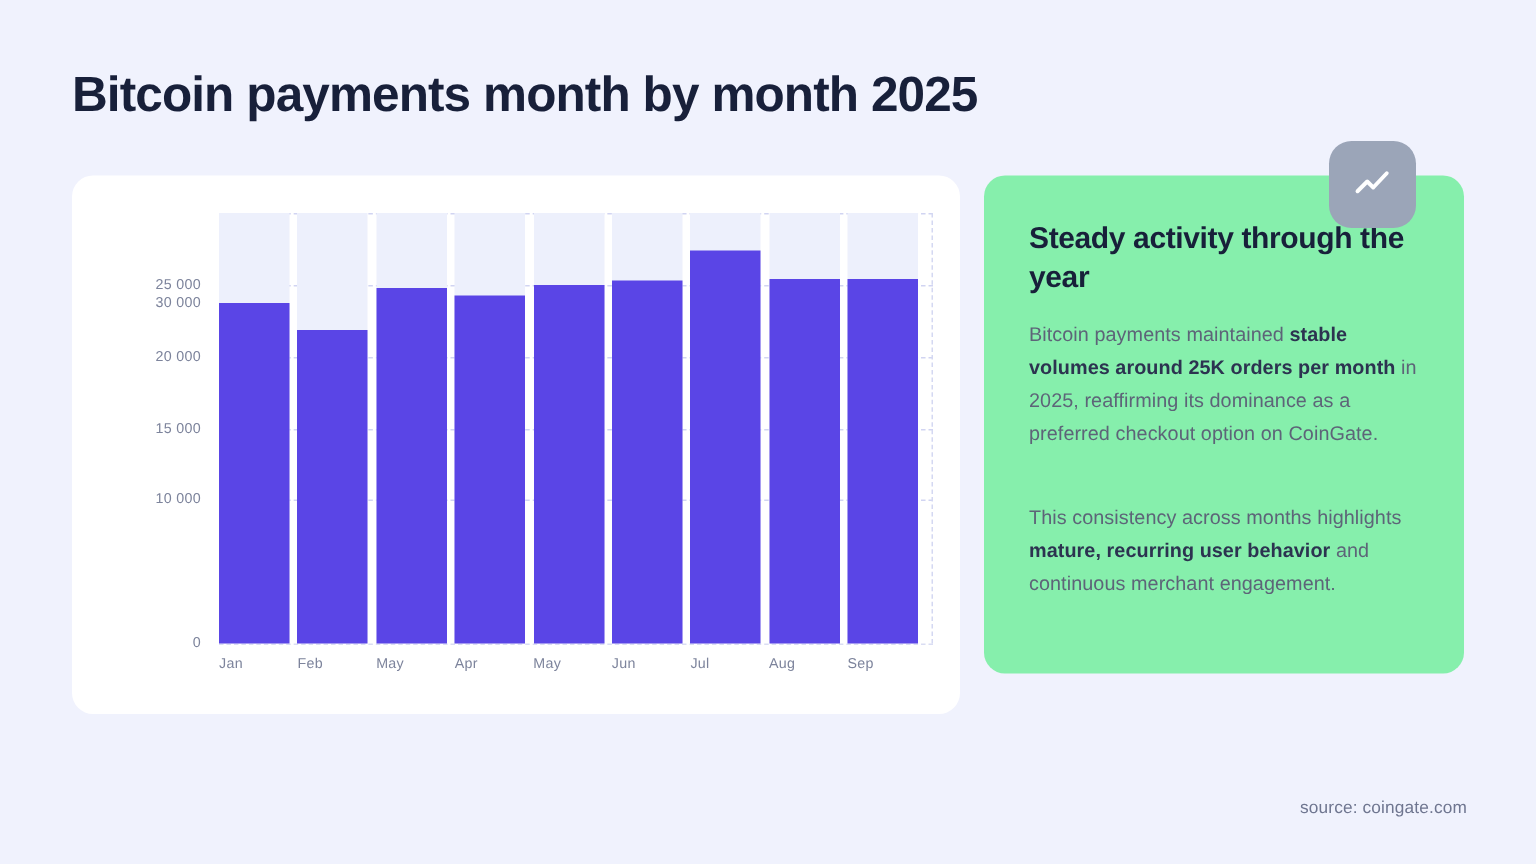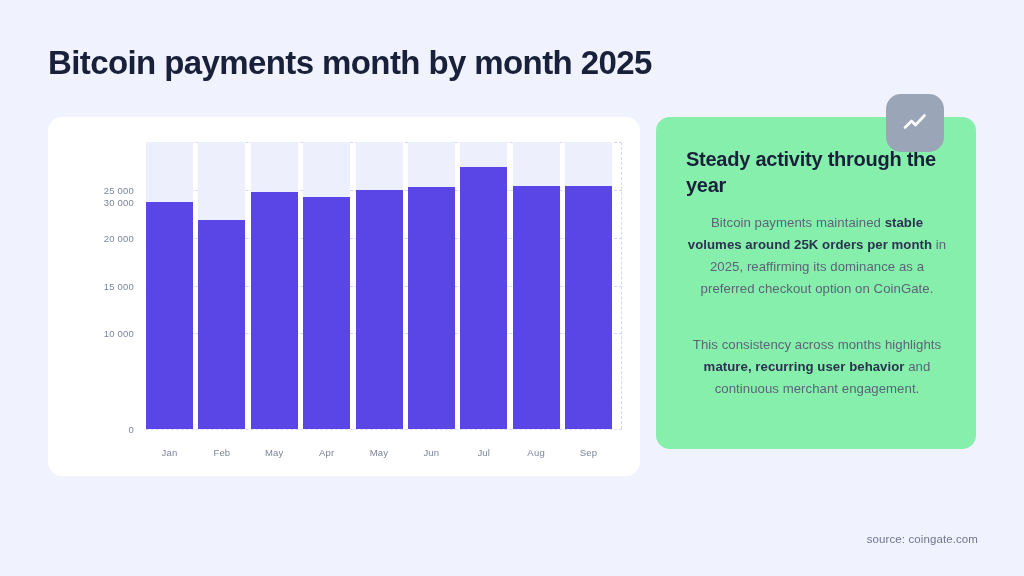--- a/index.html
+++ b/index.html
@@ -137,25 +137,24 @@
     position: absolute;
     left: 72px;
     right: 0;
     top: 295px;
     display: flex;
     justify-content: space-between;
     padding-right: 10px;
   }
   .x-tick {
     width: 47px;
-    text-align: center;
+    text-align: left;
     font-size: 9.5px;
     color: #7d849c;
     letter-spacing: 0.2px;
-    margin-top: 10px;
   }
 
   
   .side-card {
     position: absolute;
     left: 656px;
     top: 117px;
     width: 320px;
     height: 332px;
     background: #86efac;
@@ -171,21 +170,20 @@
     letter-spacing: -0.25px;
     margin-bottom: 14px;
   }
 
   .side-para {
     font-size: 13.2px;
     line-height: 1.66;
     color: #5d6versus;
     color: #5d6478;
     letter-spacing: 0.05px;
-    text-align: center;
   }
   .side-para + .side-para { margin-top: 34px; }
   .side-para b { color: #2c3350; font-weight: 700; }
 
   
   .icon-badge {
     position: absolute;
     left: 886px;
     top: 94px;
     width: 58px;

